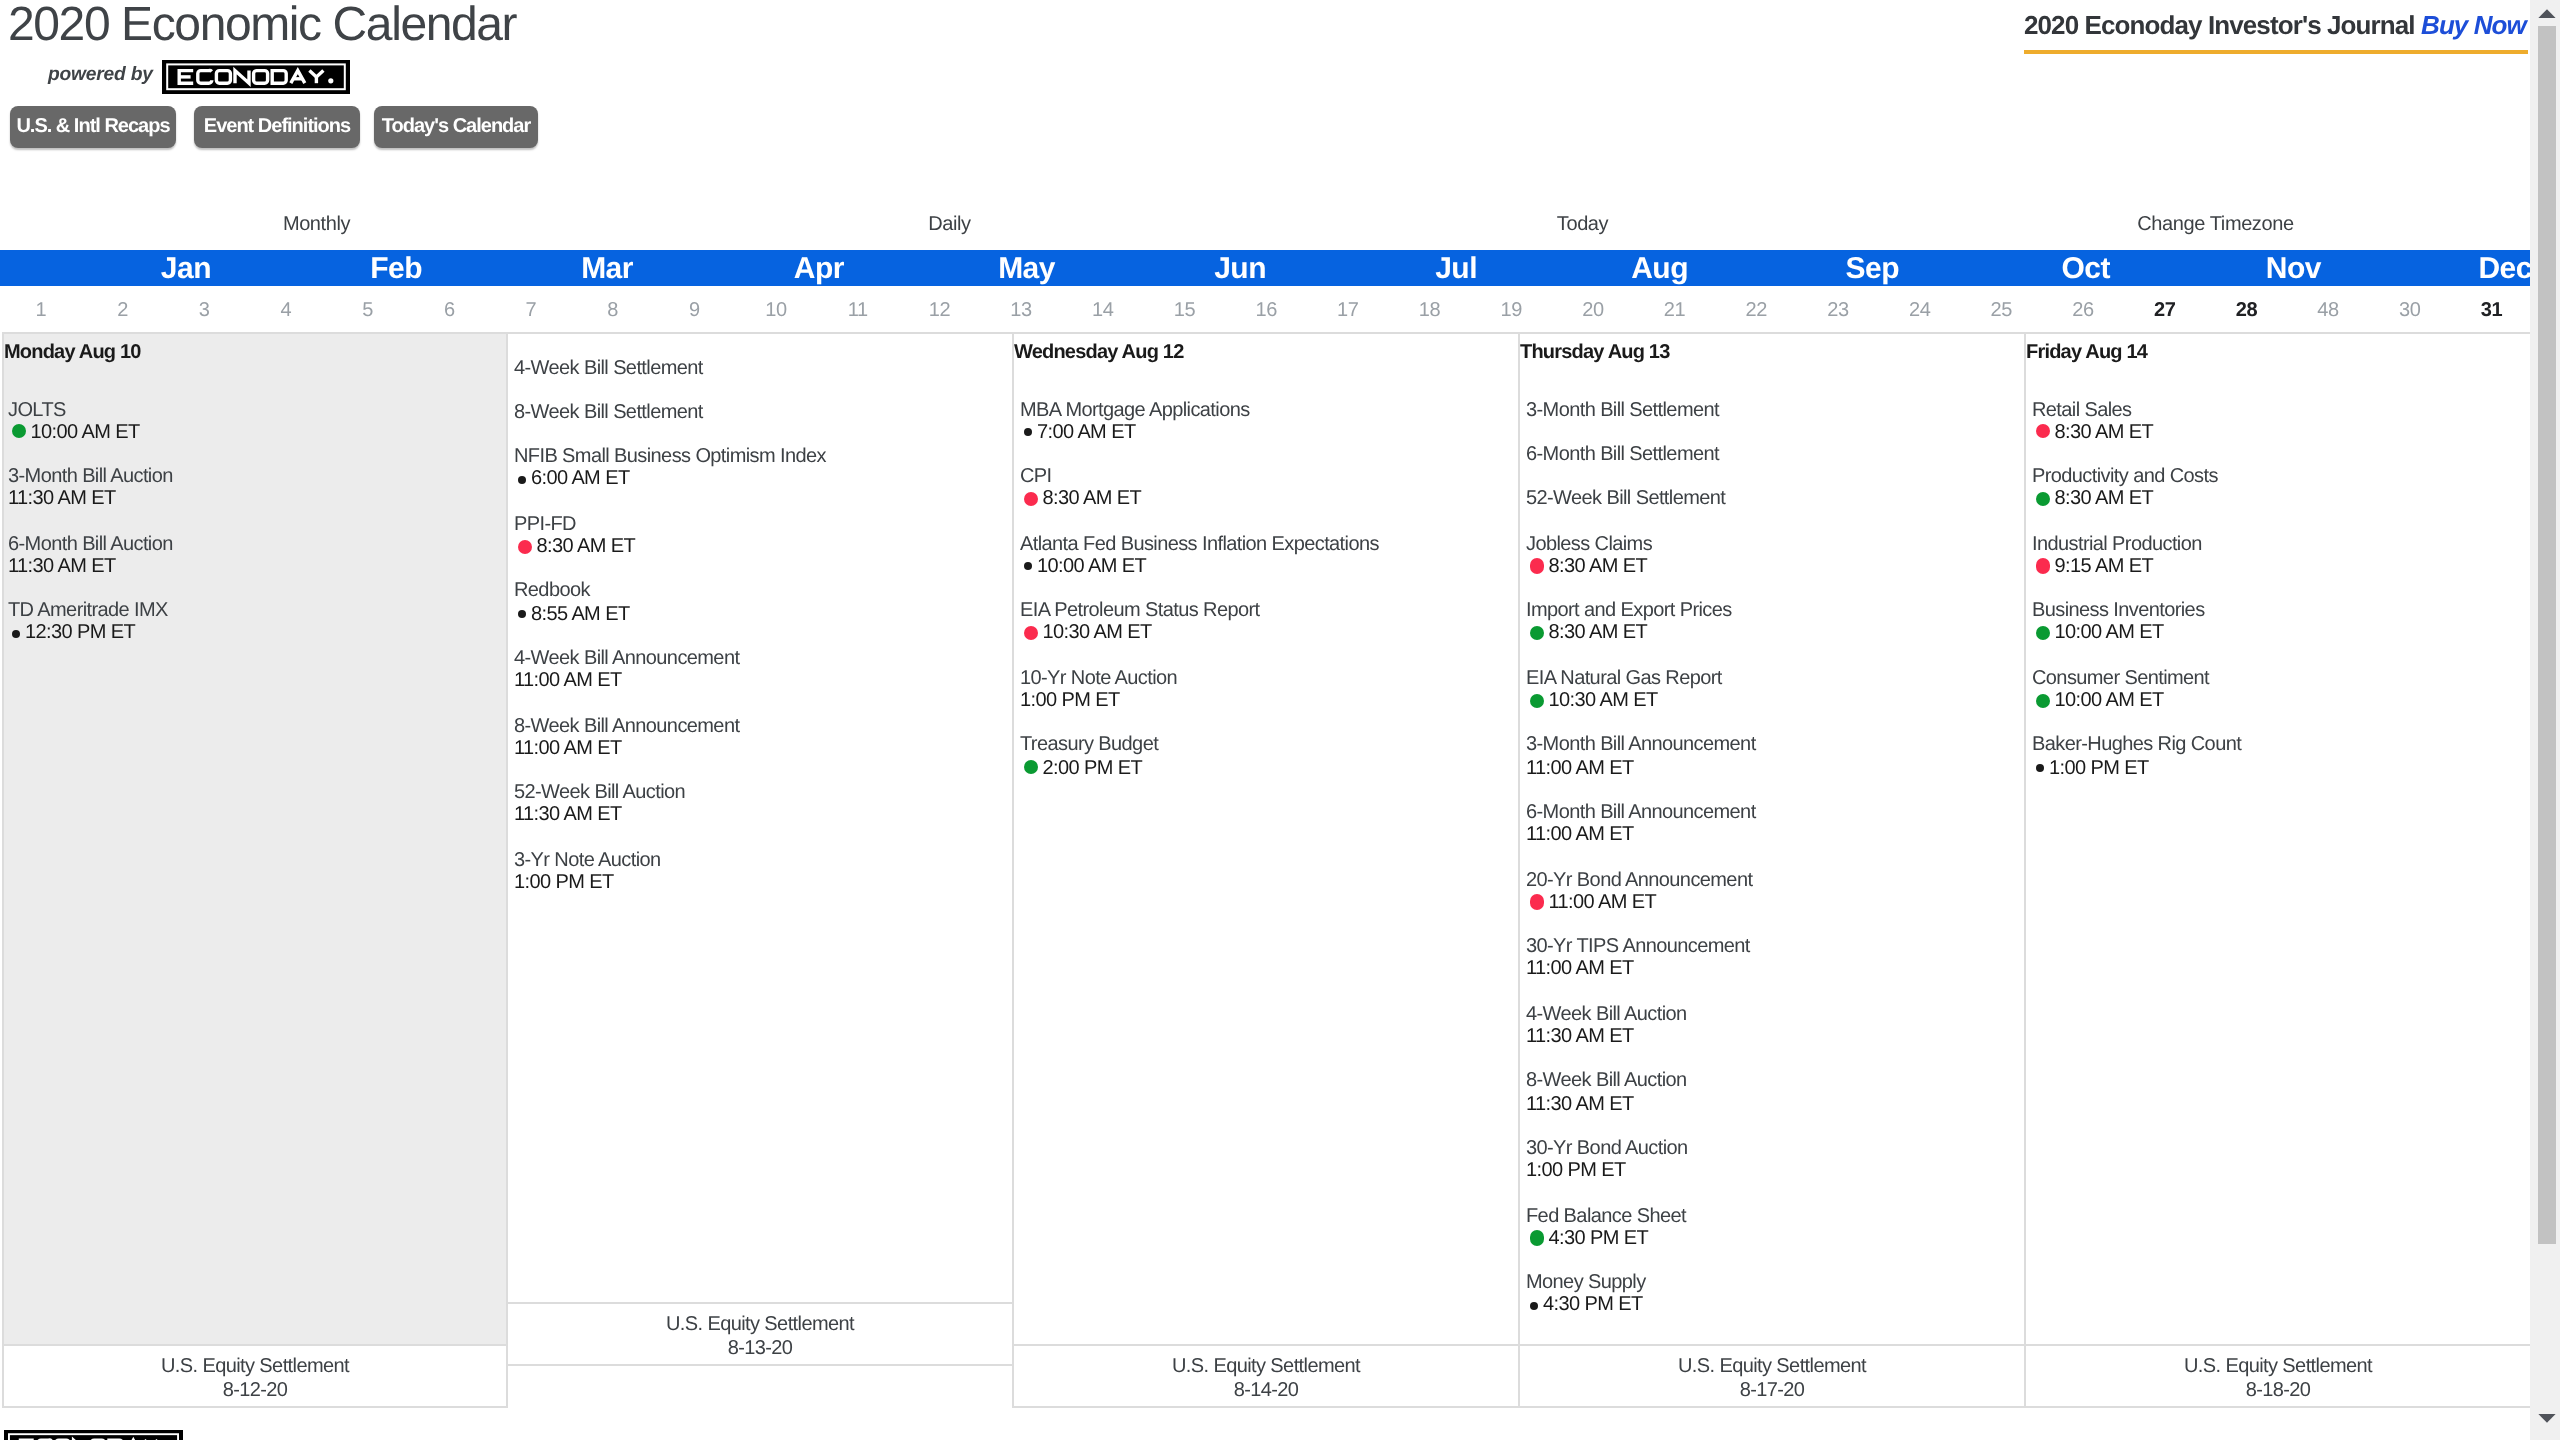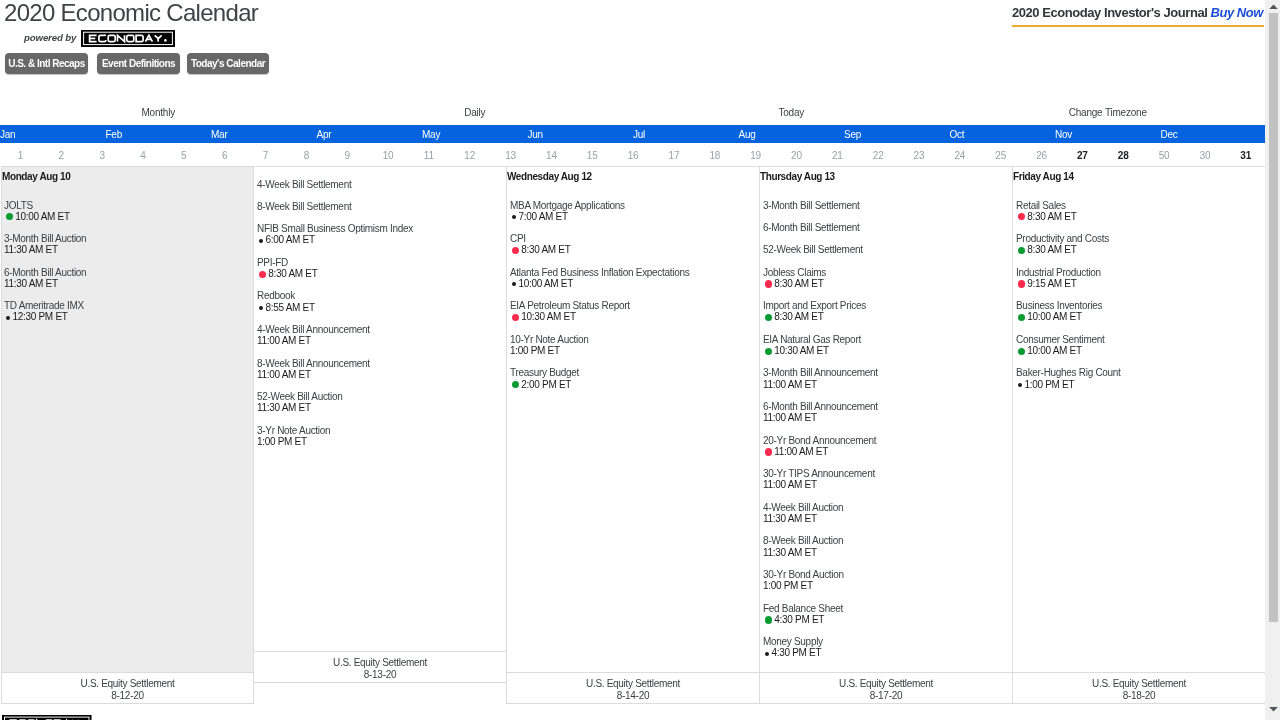--- a/index.html
+++ b/index.html
@@ -33,22 +33,22 @@
   .promo-rule{margin-top:5px;height:2px;background:#eeac2d;width:252px;}
 
   
   .tabs{position:absolute;left:0;top:103px;width:1266px;height:19px;display:flex;}
   .tab{flex:1 1 0;text-align:center;font-size:10px;line-height:19px;color:#3d4145;
        letter-spacing:-0.2px;cursor:pointer;}
   .tab.active{background:#0663e0;color:#ffffff;font-weight:bold;letter-spacing:-0.3px;}
 
   
   .months{position:absolute;left:0;top:125px;width:1266px;height:18px;display:flex;background:#0663e0;}
-  .month{flex:1 1 0;text-align:left;font-size:10px;line-height:19px;color:#ffffff;
-         letter-spacing:-0.25px;font-weight:normal;cursor:pointer;}
+  .month{flex:1 1 0;text-align:right;font-size:15px;line-height:19px;color:#ffffff;
+         letter-spacing:-0.25px;font-weight:bold;cursor:pointer;}
 
   
   .days{position:absolute;left:0;top:148px;width:1266px;height:16px;display:flex;}
   .day{flex:1 1 0;text-align:center;font-size:10px;line-height:16px;color:#9aa0a6;
        letter-spacing:-0.2px;cursor:pointer;}
   .day.sel{color:#202124;font-weight:bold;}
 
   
   .cal{position:absolute;left:1px;top:166px;width:1266px;height:538px;display:flex;
        border-top:1px solid #dcdcdc;border-left:1px solid #dcdcdc;box-sizing:border-box;}
@@ -163,21 +163,21 @@
       <div class="day">19</div>
       <div class="day">20</div>
       <div class="day">21</div>
       <div class="day">22</div>
       <div class="day">23</div>
       <div class="day">24</div>
       <div class="day">25</div>
       <div class="day">26</div>
       <div class="day sel">27</div>
       <div class="day sel">28</div>
-      <div class="day">50</div>
+      <div class="day">48</div>
       <div class="day">30</div>
       <div class="day sel">31</div>
     </div>
   <div class="cal">
       <div class="col shade">
         <div class="head">Monday Aug 10</div>
         <div class="body">
           <div class="ev">
             <div class="nm">JOLTS</div>
             <div class="tm"><span class="dot g"></span><span>10:00 AM ET</span></div>

